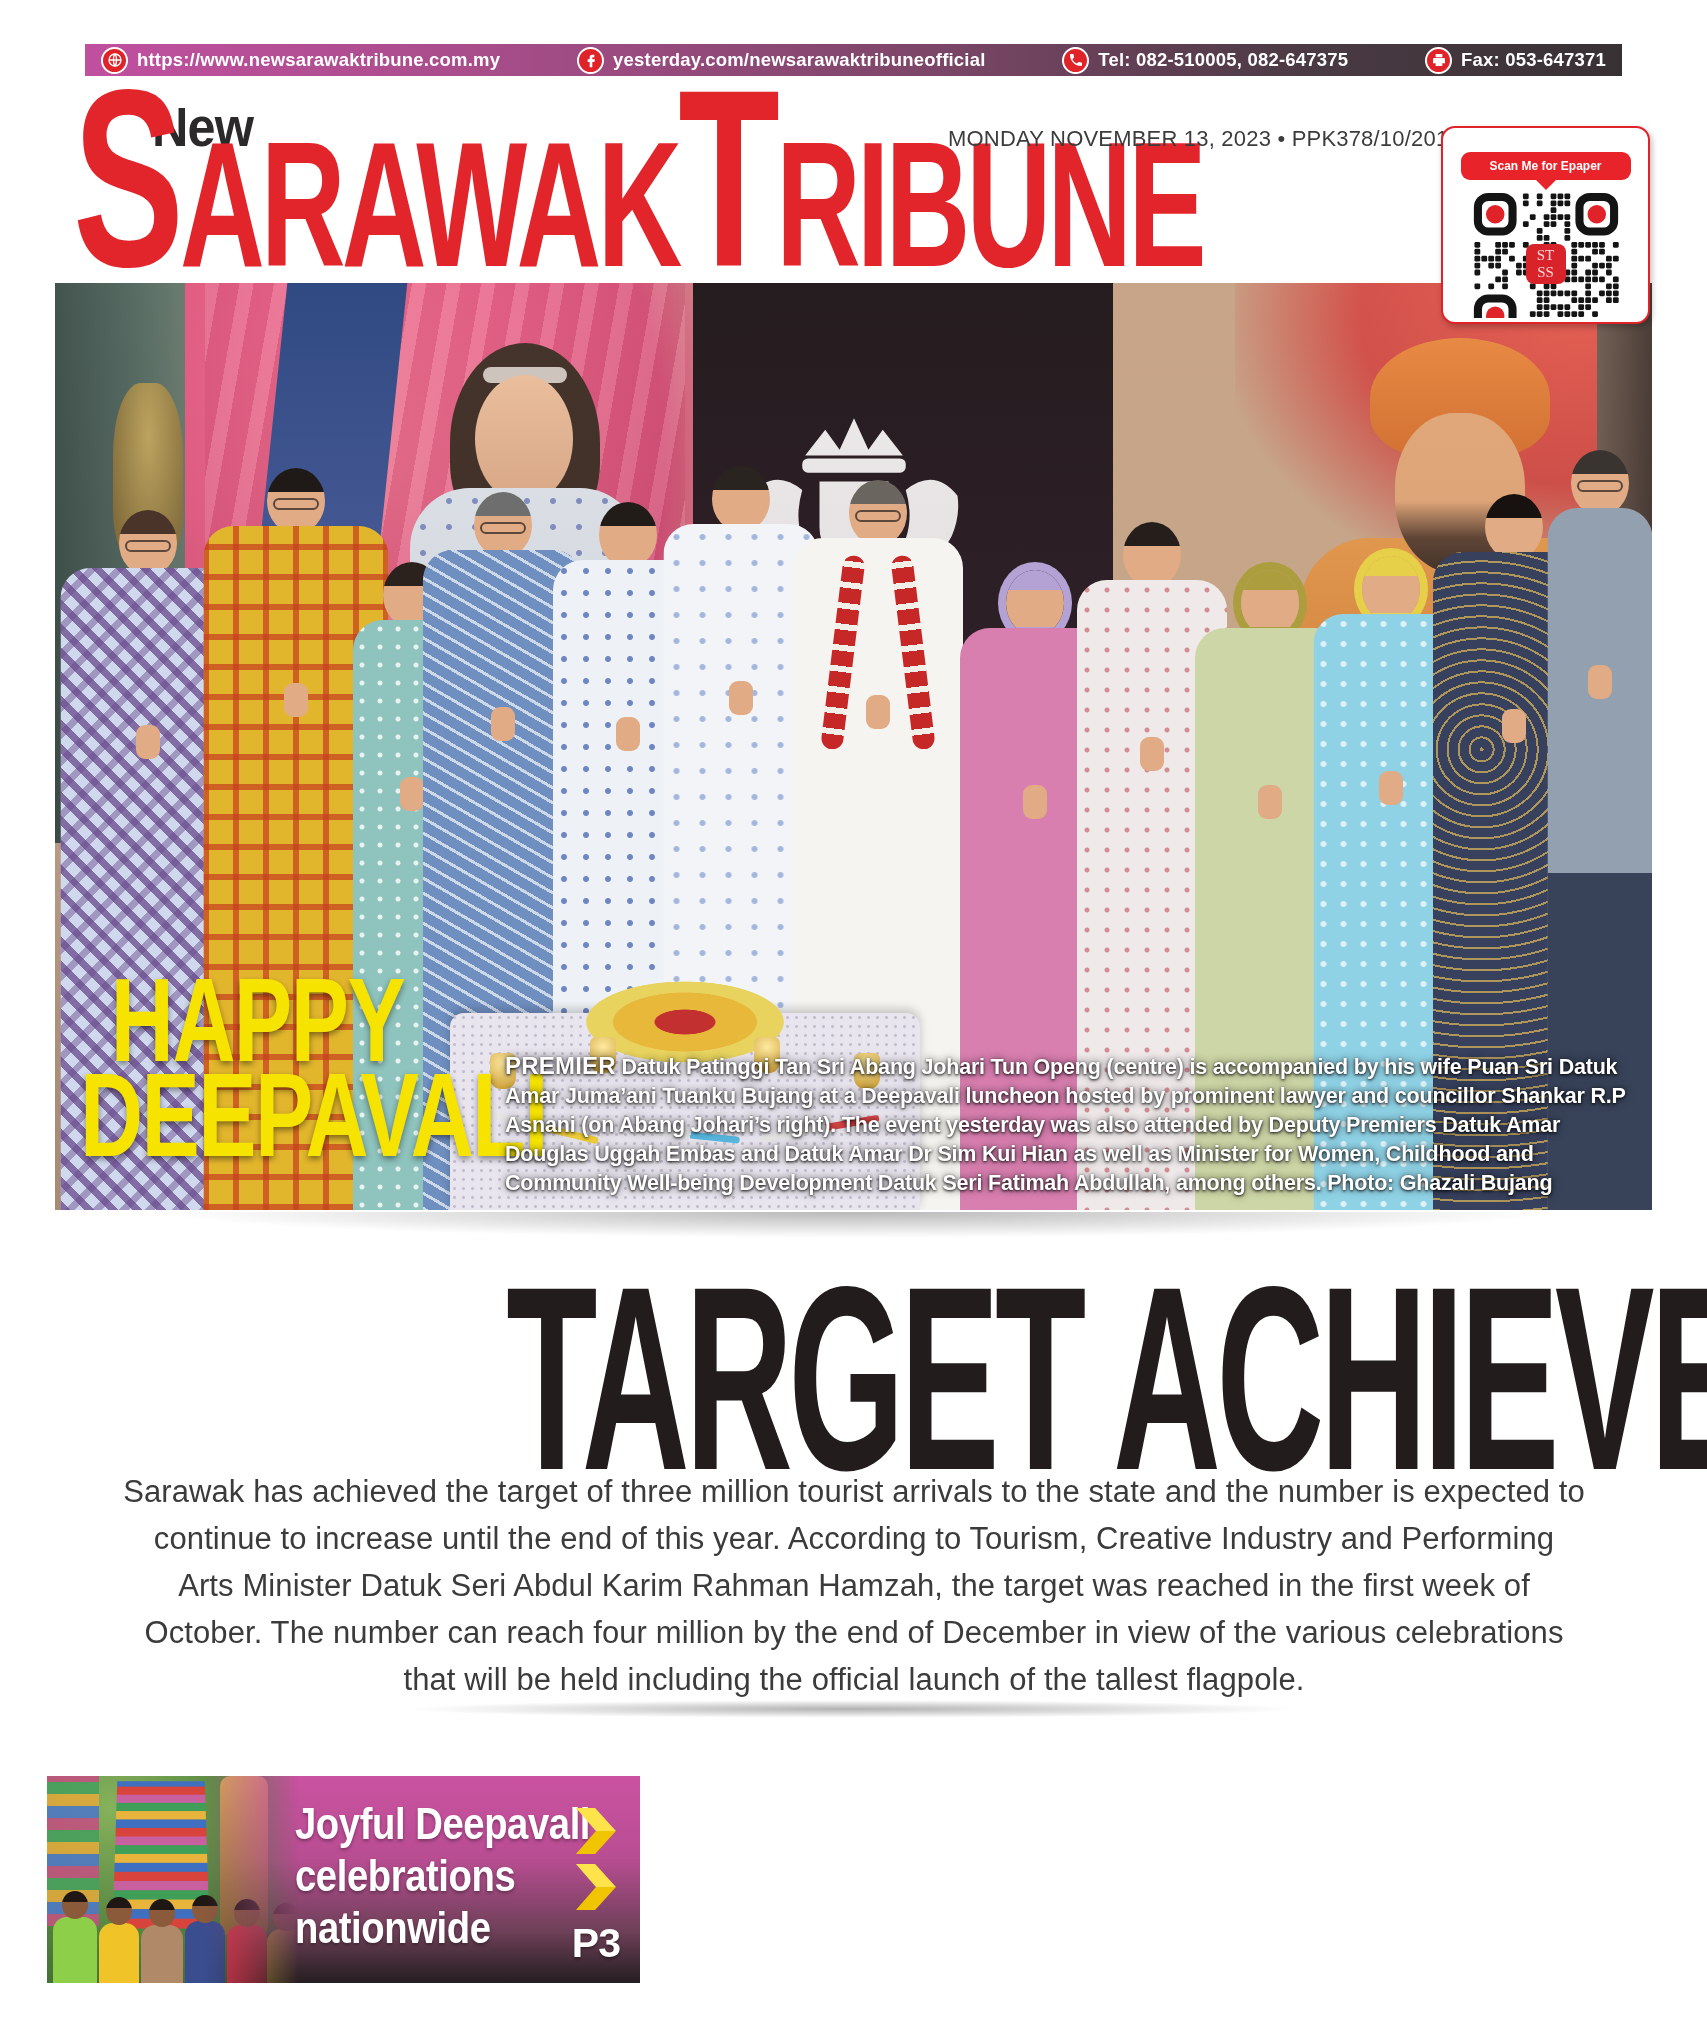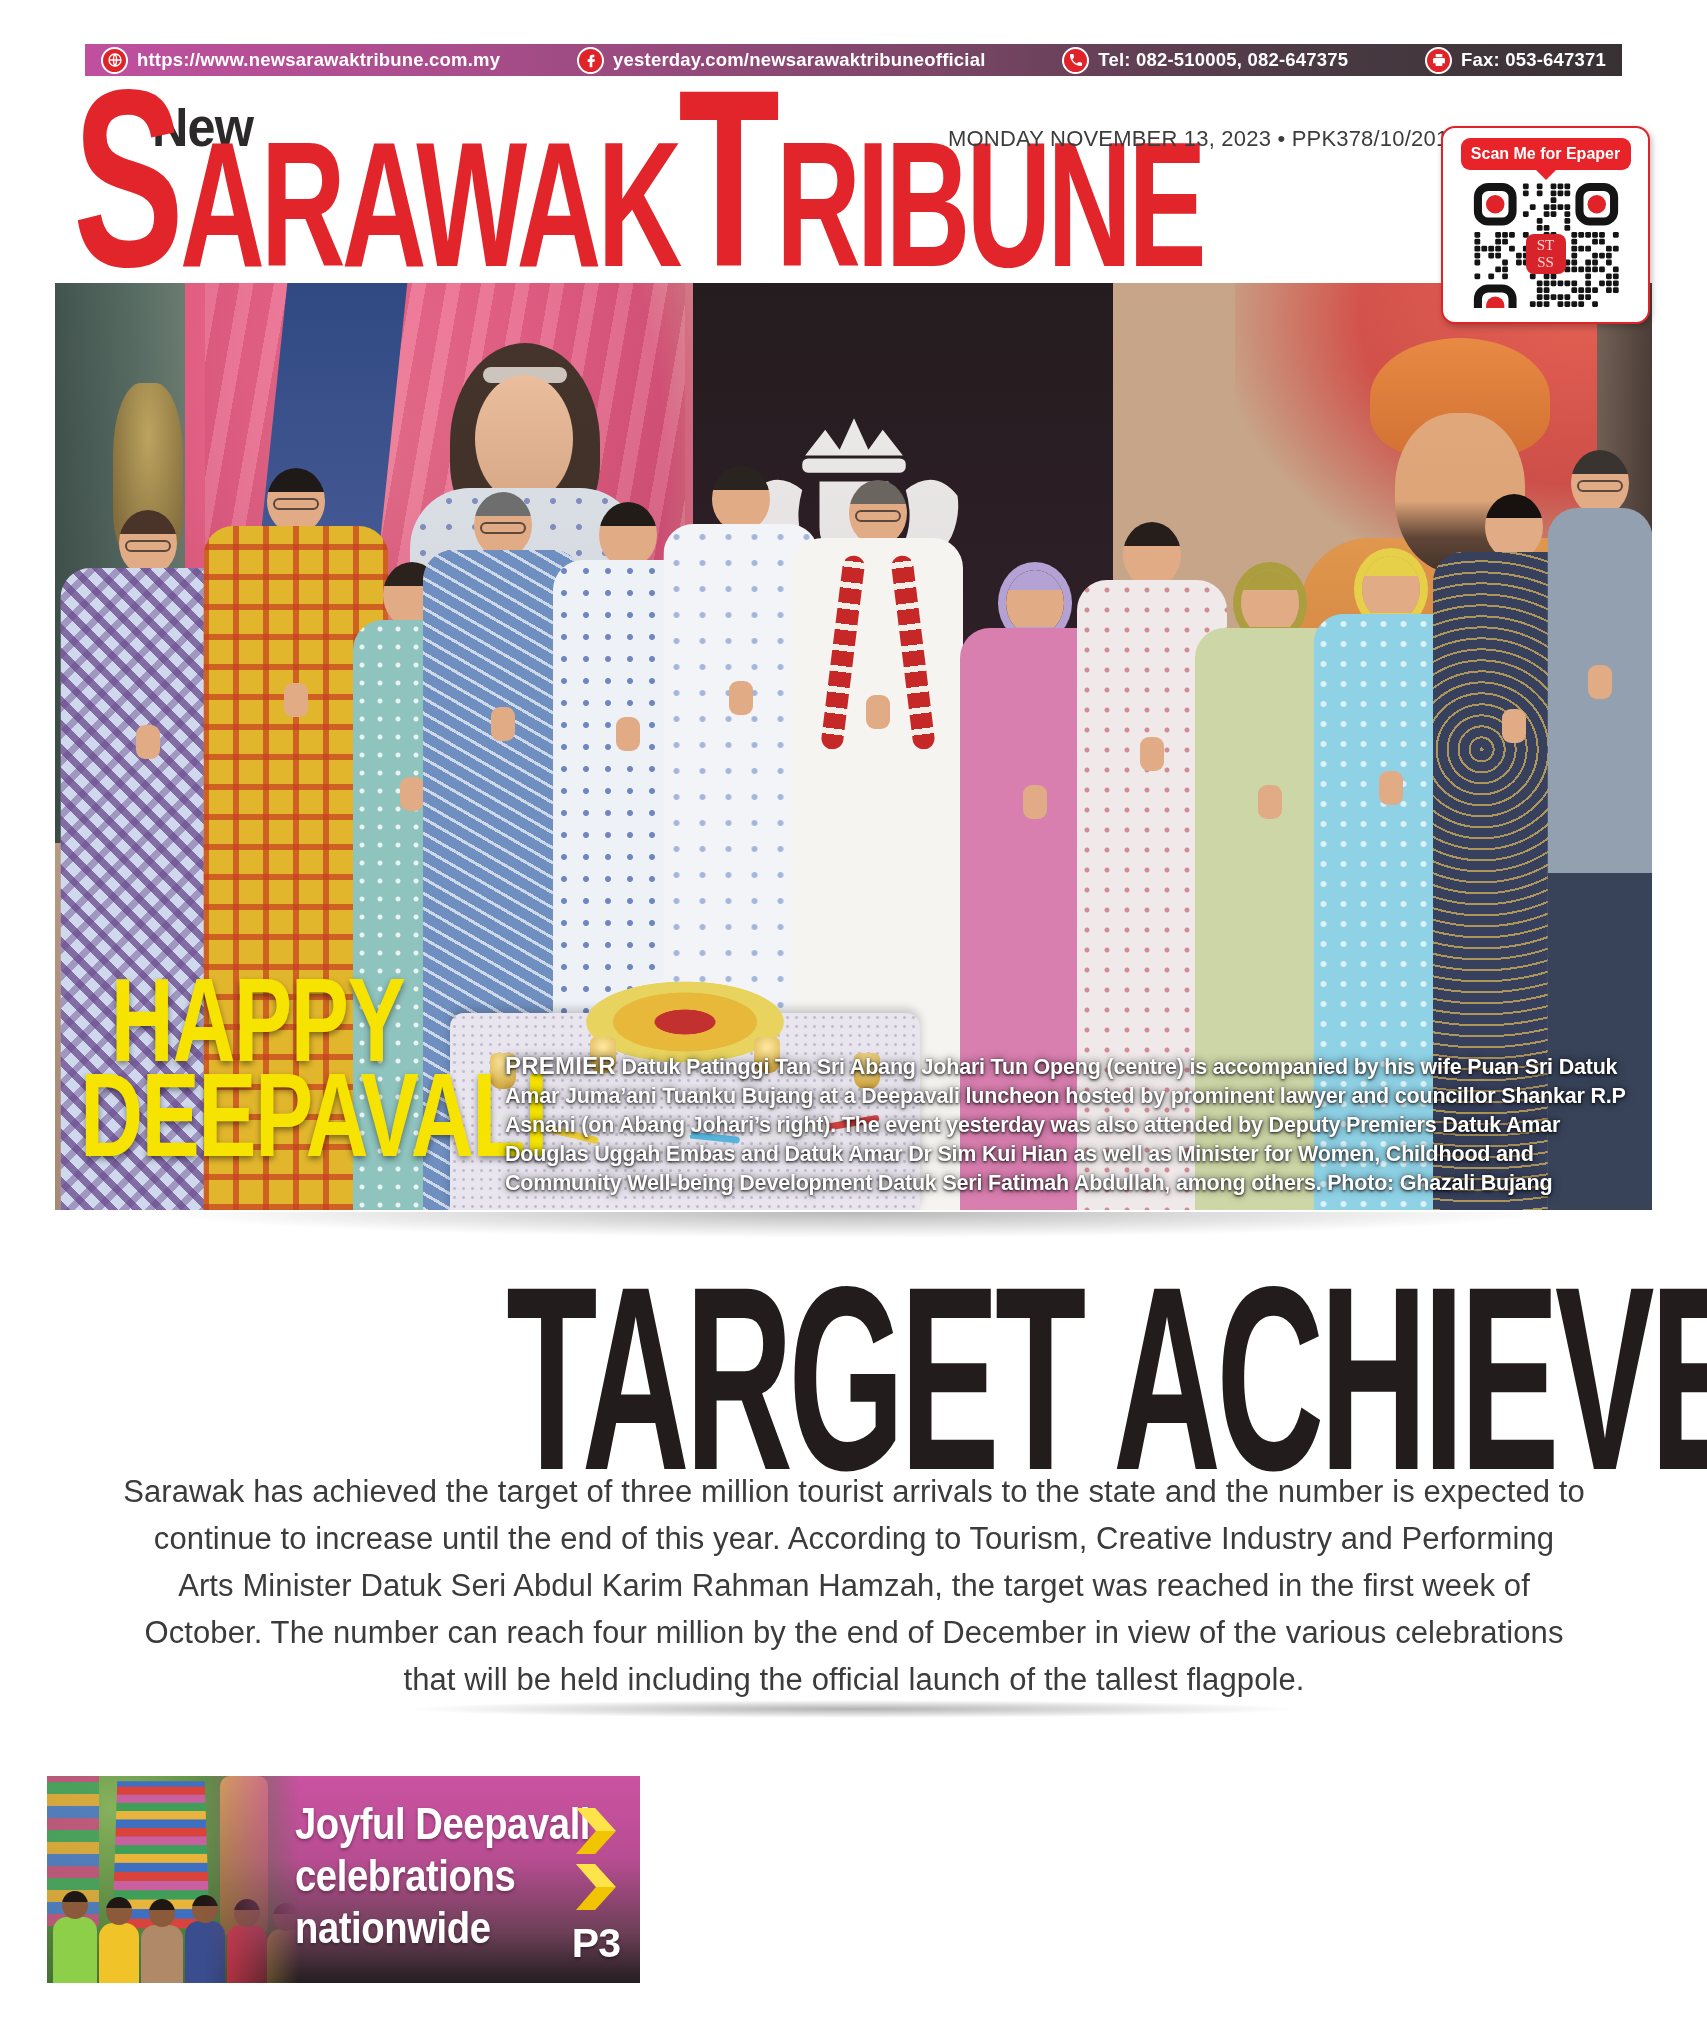--- a/index.html
+++ b/index.html
@@ -19,21 +19,21 @@
   .mast-new { position:absolute; left:152px; top:94px; font-size:56px; font-weight:800; color:#2c292a; letter-spacing:-1px; transform:scaleX(.9); transform-origin:left; }
   .mast-title { position:absolute; left:73px; top:53px; line-height:1; font-weight:800; color:#e2242b; white-space:nowrap;
     transform:scaleX(.66); transform-origin:left top; letter-spacing:-6px; }
   .mast-title .big { font-size:252px; }
   .mast-title .small { font-size:178px; }
   .dateline { position:absolute; left:948px; top:126px; font-size:22px; color:#3c3c3c; letter-spacing:.2px; white-space:nowrap; z-index:5; background:transparent; }
 
   
   .qr-card { position:absolute; left:1441px; top:126px; width:209px; height:198px; background:#fff; border:2px solid #e02229;
     border-radius:14px; box-shadow:2px 3px 6px rgba(0,0,0,.25); z-index:6; padding:8px 10px 0; }
-  .qr-bubble { position:relative; margin:2px auto 10px; width:170px; background:#e8232a; color:#fff; font-weight:700; font-size:16px;
+  .qr-bubble { position:relative; margin:16px auto 10px; width:170px; background:#e8232a; color:#fff; font-weight:700; font-size:12px;
     text-align:center; border-radius:9px; padding:7px 4px; }
   .qr-bubble:after { content:""; position:absolute; left:50%; bottom:-10px; transform:translateX(-50%);
     border-left:11px solid transparent; border-right:11px solid transparent; border-top:11px solid #e8232a; }
   .qr-box { position:relative; width:150px; height:128px; margin:0 auto; overflow:hidden; }
   .qr-box svg { width:150px; height:150px; display:block; }
   .qr-logo { position:absolute; left:50%; top:54px; transform:translateX(-50%); width:40px; height:40px; background:#d9232b; border-radius:8px;
     color:#f6d9d9; font-family:"Liberation Serif", serif; font-size:15px; line-height:1.1; text-align:center; padding-top:3px; }
 
   
   .photo { position:absolute; left:55px; top:283px; width:1597px; height:927px; overflow:hidden; background:#b99d86; }

